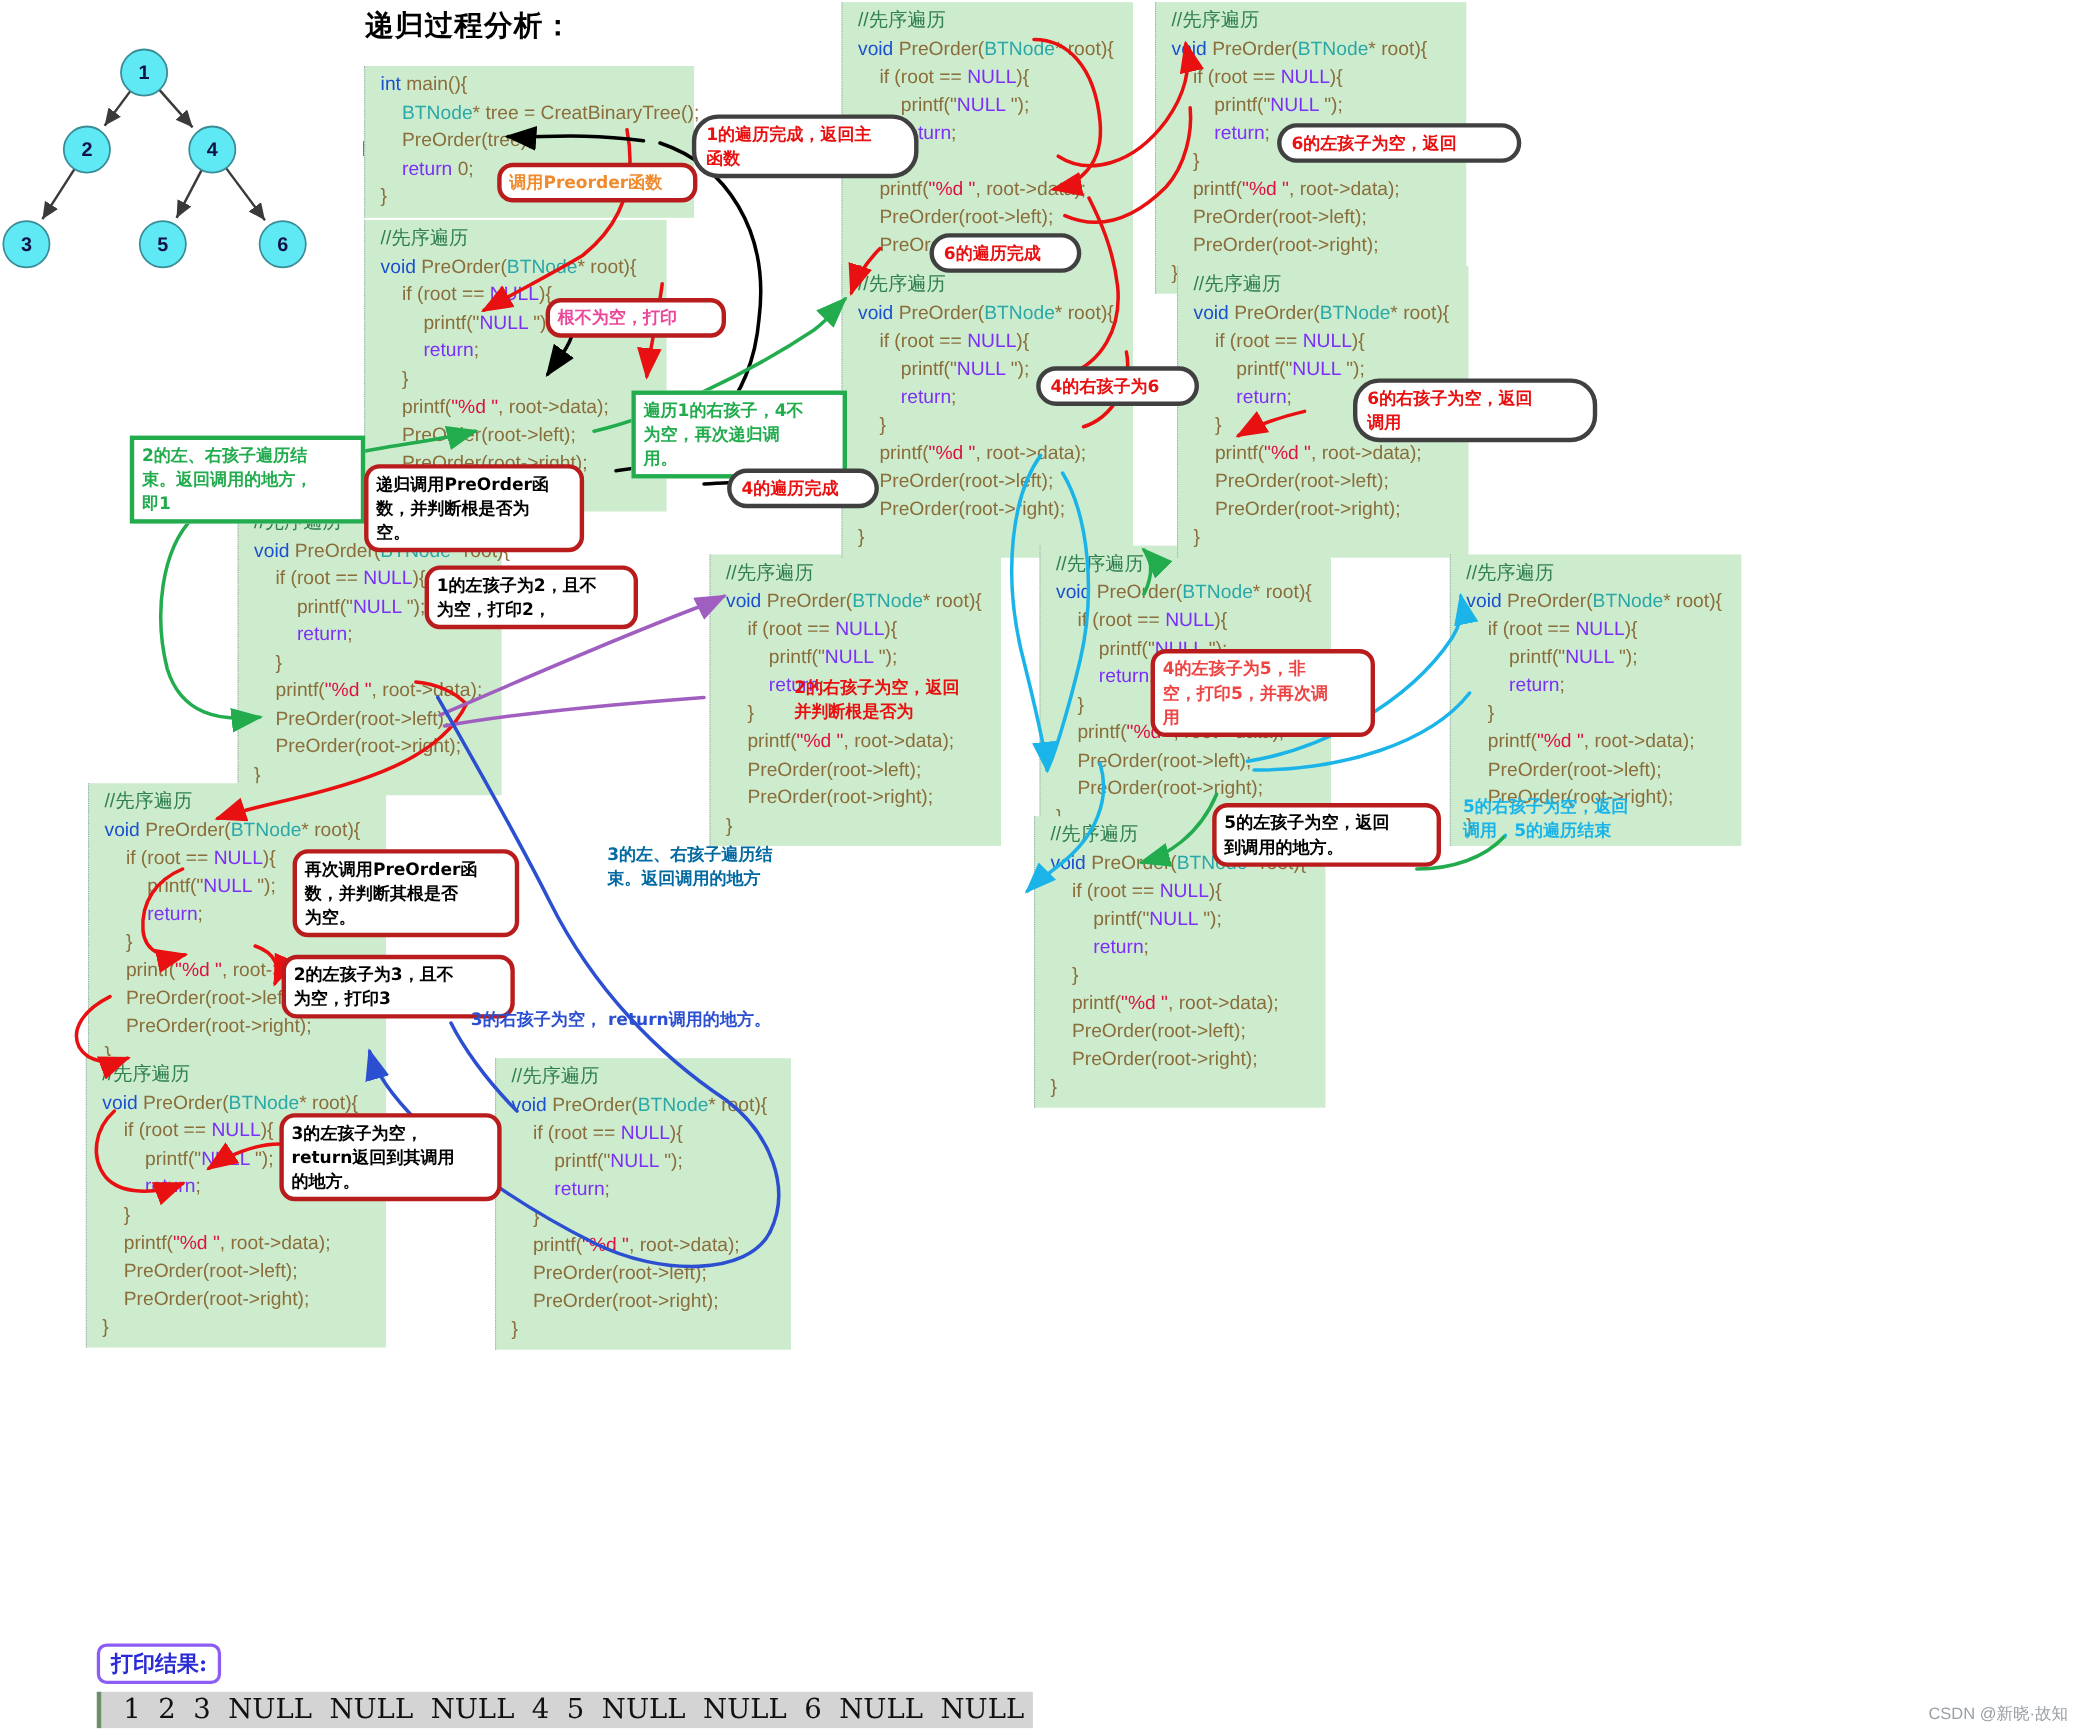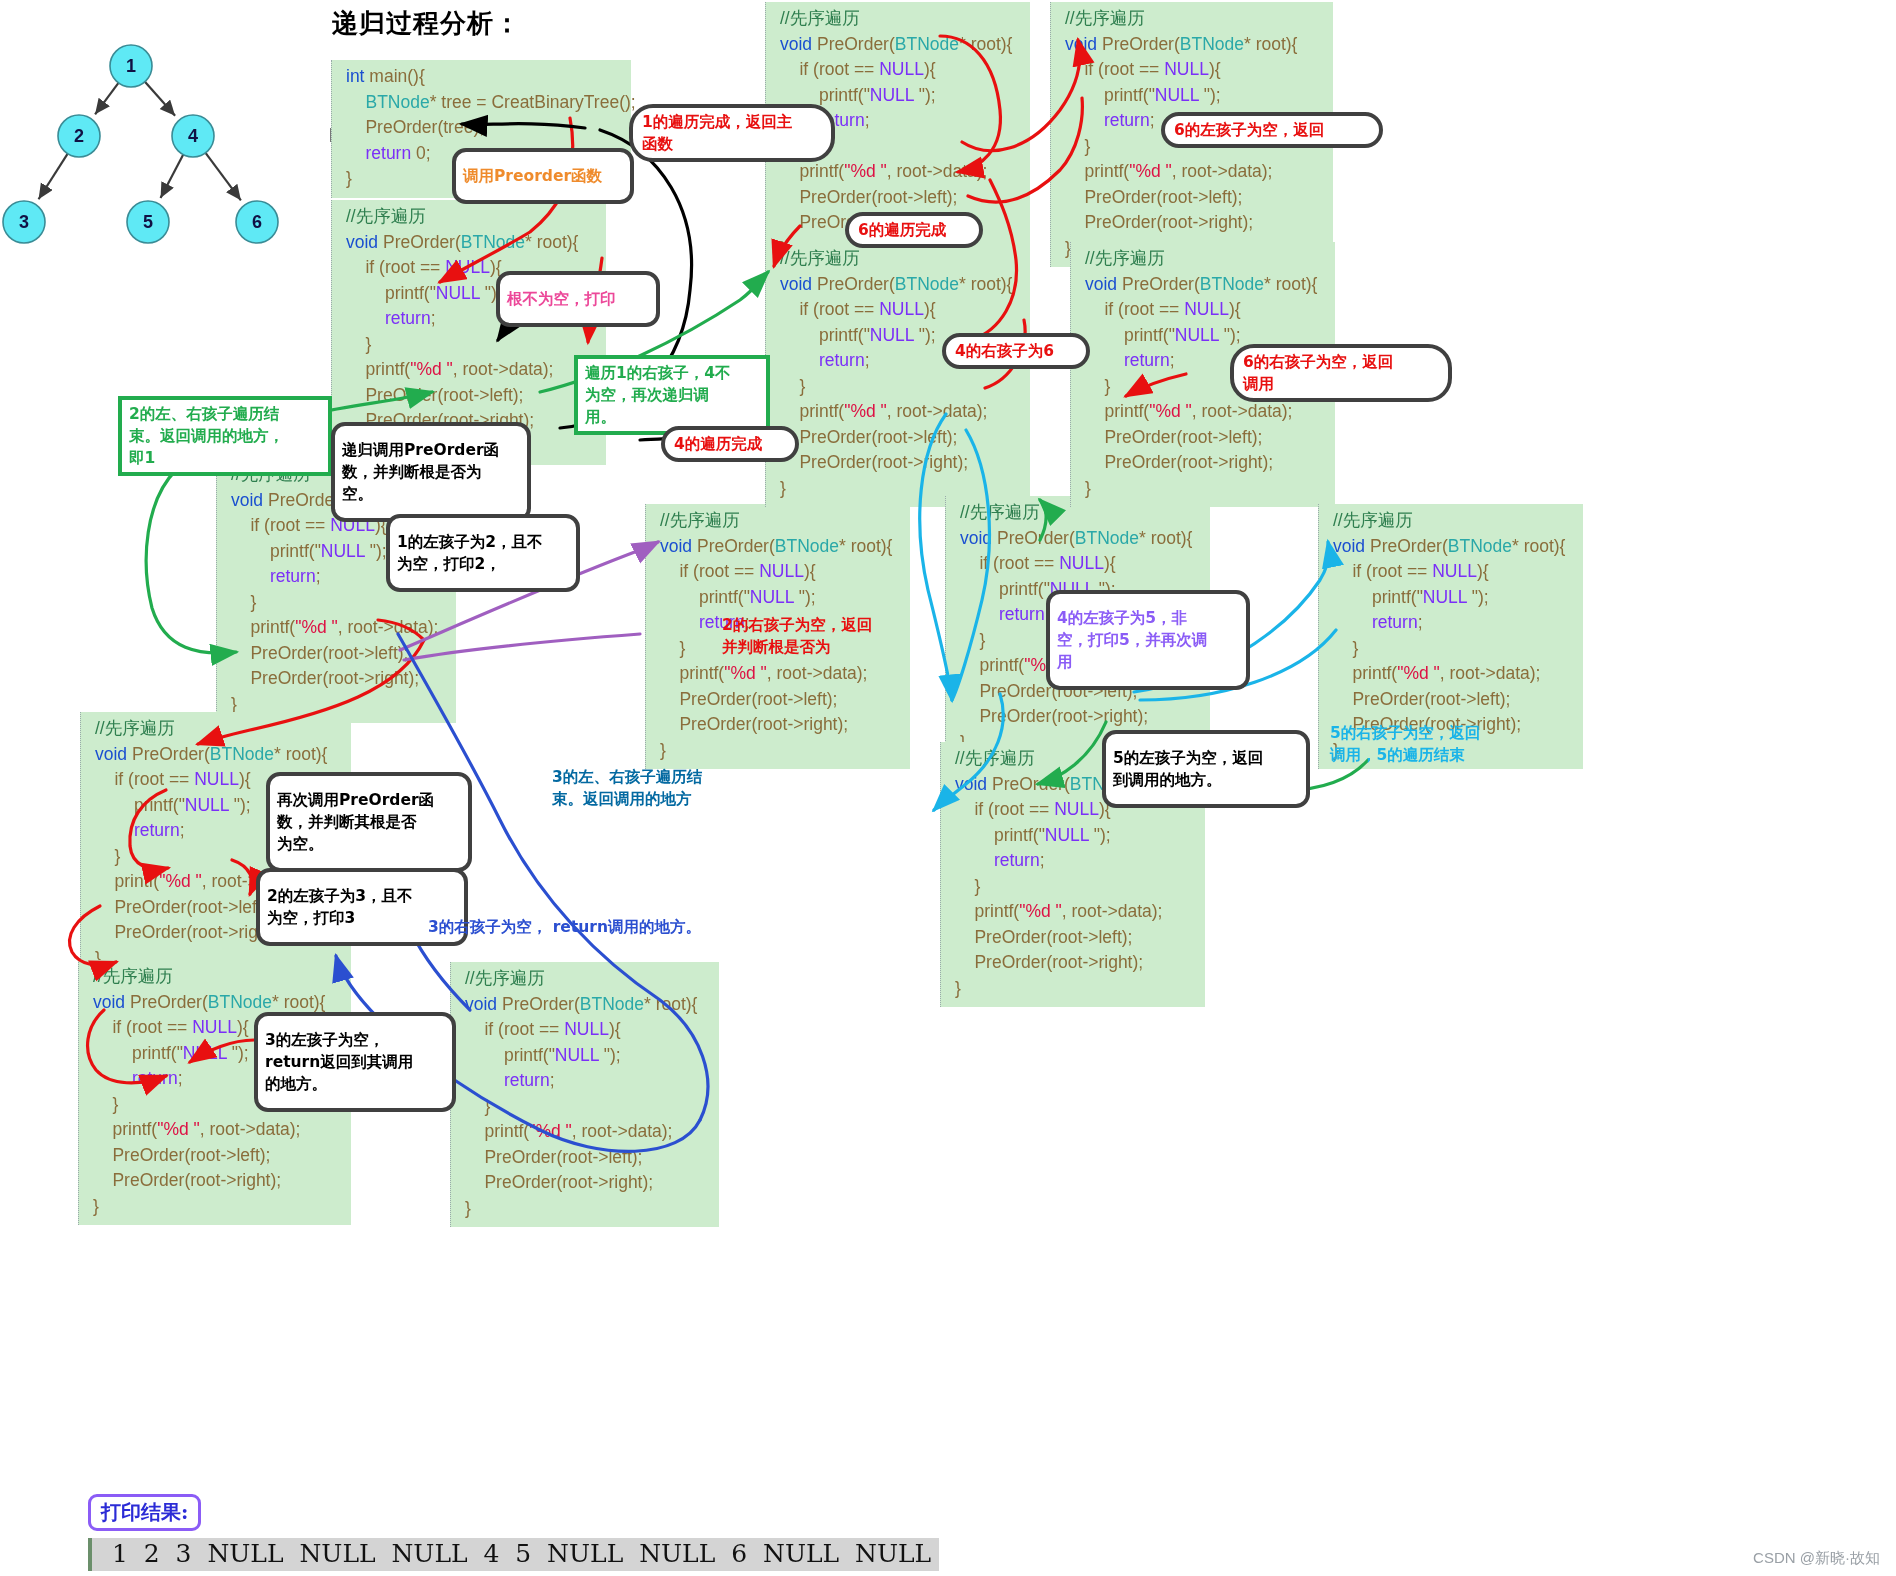--- a/index.html
+++ b/index.html
@@ -30,21 +30,21 @@
   .code-block .kw2{color:#7b2ff7;}
   .code-block .ty{color:#2aa8a8;}
   .code-block .str{color:#d14;}
 
   
   .callout{
     position:absolute;background:#fff;line-height:22px;font-weight:700;
     font-size:15.5px;white-space:pre-line;
     font-family:"DejaVu Sans","Liberation Sans",sans-serif;
   }
-  .callout.black{border:4px solid #404040;border-radius:14px;color:#000;padding:13px 7px;}
+  .callout.black{border:4px solid #b91c1c;border-radius:14px;color:#000;padding:3px 7px;}
   .callout.red{border:4px solid #404040;border-radius:24px;color:#e81010;padding:3px 9px;margin-left:44px;}
   .callout.green{border:4px solid #22ac4e;color:#22ac4e;padding:3px 7px;background:#fff;}
   .callout.bare-blue{color:#2b4fd0;border:none;background:transparent;}
   .callout.bare-cyan{color:#1ab4e8;border:none;background:transparent;}
   .callout.bare-green{color:#2f8f4f;border:none;background:transparent;}
 
   
   #print-label{
     left:88px;top:1494px;border:3px solid #8b5cf6;border-radius:9px;
     color:#2b2bd6;font-size:20px;font-weight:700;padding:2px 10px;background:#fff;
@@ -232,21 +232,21 @@
     <div class="callout red" style="left: 617px; top: 426px; width: 112px; color: rgb(232, 16, 16);">4的遍历完成</div>
     <div class="callout red" style="left: 801px; top: 212px; width: 112px; color: rgb(232, 16, 16);">6的遍历完成</div>
     <div class="callout black" style="left: 386px; top: 514px; width: 172px; color: rgb(0, 0, 0);">1的左孩子为2，且不
 为空，打印2，</div>
     <div class="callout bare-green" style="left: 722px; top: 614px; width: 176px; color: rgb(232, 16, 16);">2的右孩子为空，返回
 并判断根是否为</div>
     <div class="callout red" style="left: 898px; top: 333px; width: 122px; color: rgb(232, 16, 16);">4的右孩子为6</div>
     <div class="callout red" style="left: 1117px; top: 112px; width: 196px; color: rgb(232, 16, 16);">6的左孩子为空，返回</div>
     <div class="callout red" style="left: 1186px; top: 344px; width: 196px; color: rgb(232, 16, 16);">6的右孩子为空，返回
 调用</div>
-    <div class="callout black" style="left: 1046px; top: 590px; width: 182px; color: #8b5cf6;">4的左孩子为5，非
+    <div class="callout black" style="left: 1046px; top: 590px; width: 182px; color: #ef4444;">4的左孩子为5，非
 空，打印5，并再次调
 用</div>
     <div class="callout black" style="left: 1102px; top: 730px; width: 186px; color: rgb(0, 0, 0);">5的左孩子为空，返回
 到调用的地方。</div>
     <div class="callout bare-cyan" style="left: 1330px; top: 722px; width: 190px; color: rgb(26, 180, 232);">5的右孩子为空，返回
 调用，5的遍历结束</div>
     <div class="callout bare-blue" style="left: 552px; top: 766px; width: 182px; color: #0369a1;">3的左、右孩子遍历结
 束。返回调用的地方</div>
     <div class="callout black" style="left: 266px; top: 772px; width: 184px; color: rgb(0, 0, 0);">再次调用PreOrder函
 数，并判断其根是否

